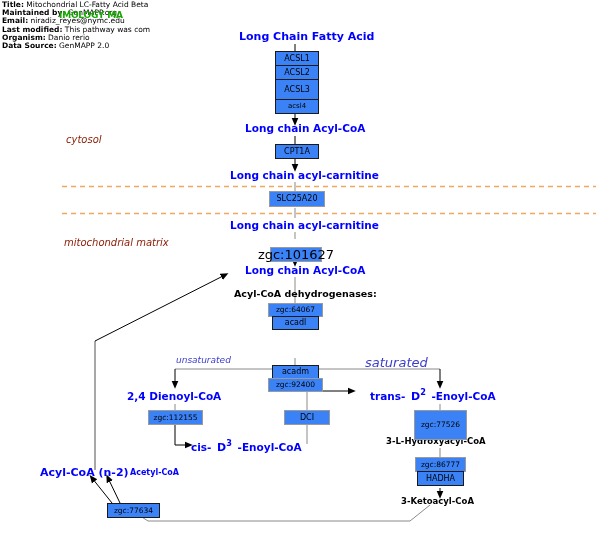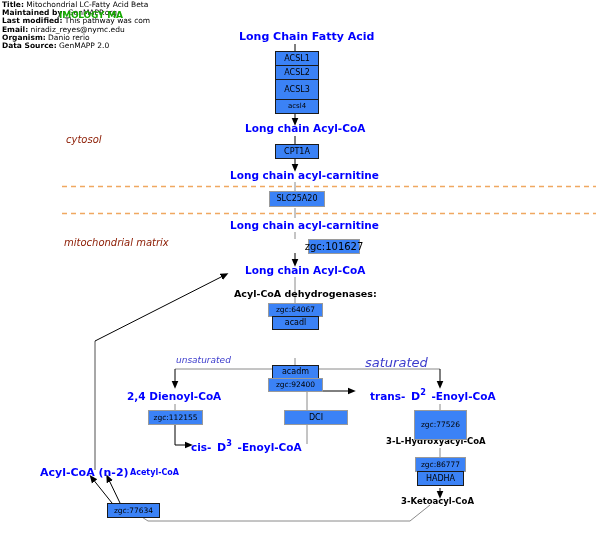--- a/index.html
+++ b/index.html
@@ -46,26 +46,26 @@
   <div class="hdr">
     <div class="hdr-row">
       <b>Title:</b>
       <span class="v">Mitochondrial LC-Fatty Acid Beta</span>
     </div>
     <div class="hdr-row">
       <b>Maintained by:</b>
       <span class="v">GenMAPP.org</span>
     </div>
     <div class="hdr-row">
+      <b>Email:</b>
+      <span class="v">niradiz_reyes@nymc.edu</span>
+    </div>
+    <div class="hdr-row">
       <b>Last modified:</b>
       <span class="v">This pathway was com</span>
-    </div>
-    <div class="hdr-row">
-      <b>Email:</b>
-      <span class="v">niradiz_reyes@nymc.edu</span>
     </div>
     <div class="hdr-row">
       <b>Organism:</b>
       <span class="v">Danio rerio</span>
     </div>
     <div class="hdr-row">
       <b>Data Source:</b>
       <span class="v">GenMAPP 2.0</span>
     </div>
   </div>
@@ -192,21 +192,21 @@
   </div>
 
   <div class="gbox dark" style="left:275px;top:144px;width:44px;height:15px;font-size:8px;">
       <span>CPT1A</span>
     </div>
 
   <div class="gbox gray" style="left:269px;top:191px;width:56px;height:16px;font-size:8px;">
       <span>SLC25A20</span>
     </div>
 
-  <div class="gbox gray" style="left:270px;top:239px;width:52px;height:15px;font-size:10px;margin-left:38px;">
+  <div class="gbox gray" style="left:270px;top:247px;width:52px;height:15px;font-size:13px;">
       <span>zgc:101627</span>
     </div>
 
   <div class="gstack" style="left:268px;top:303px;">
     <div class="gbox gray" style="position:relative;left:0;top:0;width:55px;height:14px;font-size:7.5px;">
         <span>zgc:64067</span>
       </div>
     <div class="gbox dark" style="position:relative;left:4px;top:-1px;width:47px;height:14px;font-size:8px;">
         <span>acadl</span>
       </div>
@@ -215,21 +215,21 @@
       </div>
     <div class="gbox gray" style="position:relative;left:0;top:-3px;width:55px;height:14px;font-size:7.5px;">
         <span>zgc:92400</span>
       </div>
   </div>
 
   <div class="gbox gray" style="left:148px;top:410px;width:55px;height:15px;font-size:7.5px;">
       <span>zgc:112155</span>
     </div>
 
-  <div class="gbox gray" style="left:284px;top:410px;width:64px;height:15px;font-size:8px;">
+  <div class="gbox gray" style="left:284px;top:410px;width:46px;height:15px;font-size:8px;">
       <span>DCI</span>
     </div>
 
   <div class="gbox gray" style="left:414px;top:410px;width:53px;height:30px;font-size:7.5px;">
       <span>zgc:77526</span>
     </div>
 
   <div class="gstack" style="left:415px;top:457px;">
     <div class="gbox gray" style="position:relative;left:0;top:0;width:51px;height:15px;font-size:7.5px;">
         <span>zgc:86777</span>

